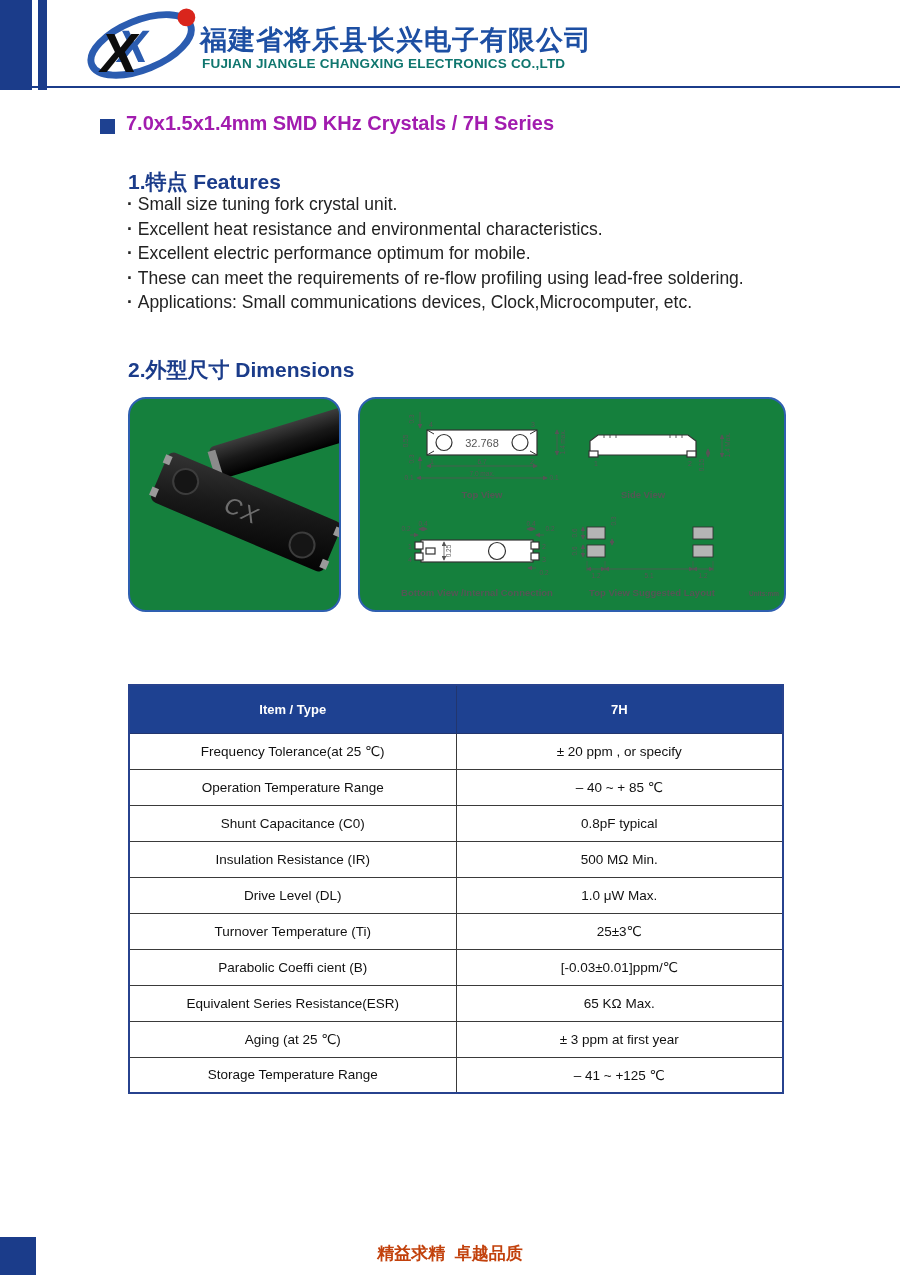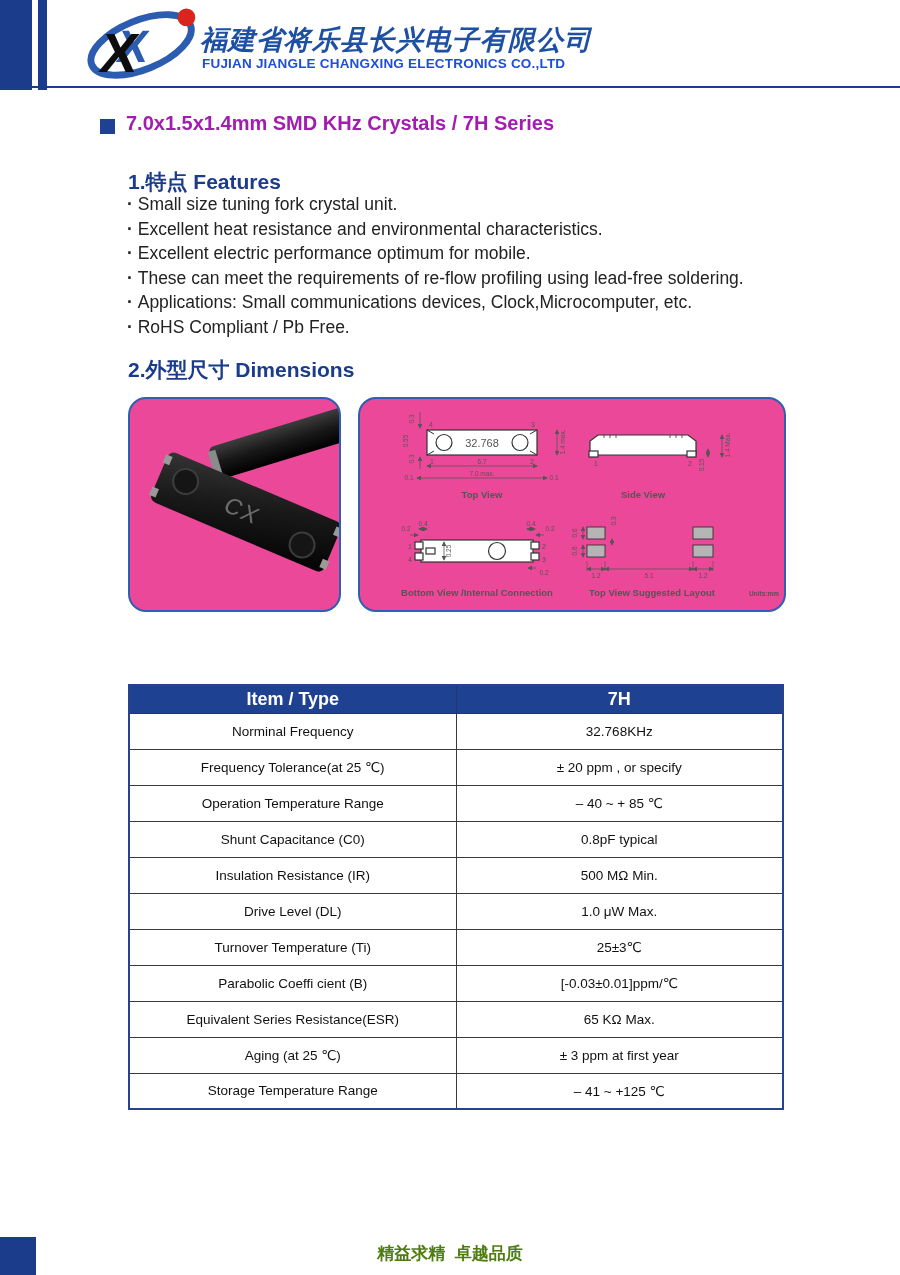--- a/index.html
+++ b/index.html
@@ -5,37 +5,37 @@
   * { margin:0; padding:0; box-sizing:border-box; }
   html,body { background:#ffffff; }
   body { font-family:"Liberation Sans","DejaVu Sans",sans-serif; }
   .page { position:relative; width:900px; height:1275px; background:#fff; overflow:hidden; }
 
   
   .edge-bar-1 { position:absolute; left:0; top:0; width:32px; height:90px; background:#1b3c8a; }
   .edge-bar-2 { position:absolute; left:38px; top:0; width:9px; height:90px; background:#1b3c8a; }
   .header-rule { position:absolute; left:0; top:86px; width:900px; height:2px; background:#1b3c8a; }
   .logo { position:absolute; left:84px; top:4px; width:128px; height:76px; }
-  .company-cn { position:absolute; left:200px; top:22px; font-size:27px; font-weight:bold; color:#1d4fa3; letter-spacing:1px;font-style:italic; }
-  .company-en { position:absolute; left:202px; top:56px; font-size:13.5px; font-weight:bold; color:#1d4ed8; letter-spacing:0.2px; }
+  .company-cn { position:absolute; left:200px; top:22px; font-size:27px; font-weight:bold; color:#1d4fa3; letter-spacing:1px; }
+  .company-en { position:absolute; left:202px; top:56px; font-size:13.5px; font-weight:bold; color:#0f766e; letter-spacing:0.2px; }
 
   
   .title-bullet { position:absolute; left:100px; top:119px; width:15px; height:15px; background:#1e4191; }
   .doc-title { position:absolute; left:126px; top:112px; font-size:20px; font-weight:bold; color:#a21caf; }
 
   
   .sec-heading { position:absolute; font-size:21px; font-weight:bold; color:#1b3c8a; }
   #features-heading { left:128px; top:168px; }
   .features-list { position:absolute; left:127px; top:192px; list-style:none; }
   .features-list li { font-size:17.5px; color:#222; line-height:24.5px; white-space:pre; }
   .features-list li::before { content:"· "; color:#222; font-weight:bold; }
 
   
   #dimensions-heading { left:128px; top:356px; }
-  .dim-box { position:absolute; top:397px; border:2px solid #2e5fb0; border-radius:18px; background:#ec4899; overflow:hidden; }
+  .dim-box { position:absolute; top:397px; border:2px solid #2e5fb0; border-radius:18px; background:#15803d; overflow:hidden; }
   #photo-box { left:128px; width:213px; height:215px; }
   #drawing-box { left:358px; width:428px; height:215px; }
 
   
   .pkg { position:absolute; }
   .pkg-back { left:80px; top:26px; width:150px; height:34px; transform:rotate(-17deg);
     background:linear-gradient(180deg,#3d3d3d,#181818 50%,#000); border-radius:5px; }
   .pkg-back::before, .pkg-back::after { content:""; position:absolute; top:4px; width:8px; height:26px; background:#8b8b8b; }
   .pkg-back::before { left:-2px; } .pkg-back::after { right:-2px; }
   .pkg-front { left:22px; top:86px; width:188px; height:54px; transform:rotate(23deg);
@@ -55,27 +55,27 @@
   .freq { font-size:11px; fill:#222; }
   .vlabel { font-size:9.5px; font-weight:bold; fill:#4a4a4a; }
   .units { font-size:6.5px; font-weight:bold; fill:#4a4a4a; }
   .dl { stroke:#555; stroke-width:0.8; }
   .outline { stroke:#333; stroke-width:1.2; fill:#fff; }
   .padfill { fill:#b5b5b5; stroke:#333; stroke-width:0.9; }
 
   
   #specs-heading { left:128px; top:642px; }
   .spec-table { position:absolute; left:128px; top:684px; width:656px; border-collapse:collapse; table-layout:fixed; }
-  .spec-table th { background:#1e4191; color:#fff; font-size:18px; font-weight:bold; height:28px; border:1px solid #22366e; }
+  .spec-table th { background:#1e4191; color:#fff; font-size:13px; font-weight:bold; height:48px; border:1px solid #22366e; }
   .spec-table td { height:36px; font-size:13.5px; color:#111; text-align:center; border:1px solid #3a3a3a; background:#fff; }
   .spec-table { border:2px solid #27428e; }
 
   
   .footer-slogan { position:absolute; left:0; top:1242px; width:900px; text-align:center;
-    font-size:17px; font-weight:bold; color:#4d7c0f; white-space:pre; }
+    font-size:17px; font-weight:bold; color:#c2410c; white-space:pre; }
   .footer-corner { position:absolute; left:0; top:1237px; width:36px; height:38px; background:#1b3c8a; }
 </style>
 </head>
 <body>
 
 <div class="page">
 
   <div class="edge-bar-1"></div>
   <div class="edge-bar-2"></div>
   <svg class="logo" viewBox="0 0 130 76" aria-hidden="true">
@@ -91,21 +91,20 @@
   <div class="title-bullet"></div>
   <div class="doc-title">7.0x1.5x1.4mm SMD KHz Crystals / 7H Series</div>
 
   <div class="sec-heading" id="features-heading">1.特点 Features</div>
   <ul class="features-list">
       <li>Small size tuning fork crystal unit.</li>
       <li>Excellent heat resistance and environmental characteristics.</li>
       <li>Excellent electric performance optimum for mobile.</li>
       <li>These can meet the requirements of re-flow profiling using lead-free soldering.</li>
       <li>Applications: Small communications devices, Clock,Microcomputer, etc.</li>
-      <li>RoHS Compliant / Pb Free.</li>
     </ul>
 
   <div class="sec-heading" id="dimensions-heading">2.外型尺寸 Dimensions</div>
 
   <div class="dim-box" id="photo-box">
     <div class="pkg pkg-back"></div>
     <div class="pkg pkg-front">
       <div class="hole hole-1"></div>
       <div class="hole hole-2"></div>
       <div class="pad pad-a"></div>
@@ -217,24 +216,20 @@
 
   <table class="spec-table">
     <thead>
       <tr>
         <th>Item / Type</th>
         <th>7H</th>
       </tr>
     </thead>
     <tbody>
         <tr>
-          <td>Norminal Frequency</td>
-          <td>32.768KHz</td>
-        </tr>
-        <tr>
           <td>Frequency Tolerance(at 25 ℃)</td>
           <td>± 20 ppm , or specify</td>
         </tr>
         <tr>
           <td>Operation Temperature Range</td>
           <td>– 40 ~ + 85 ℃</td>
         </tr>
         <tr>
           <td>Shunt Capacitance (C0)</td>
           <td>0.8pF typical</td>

